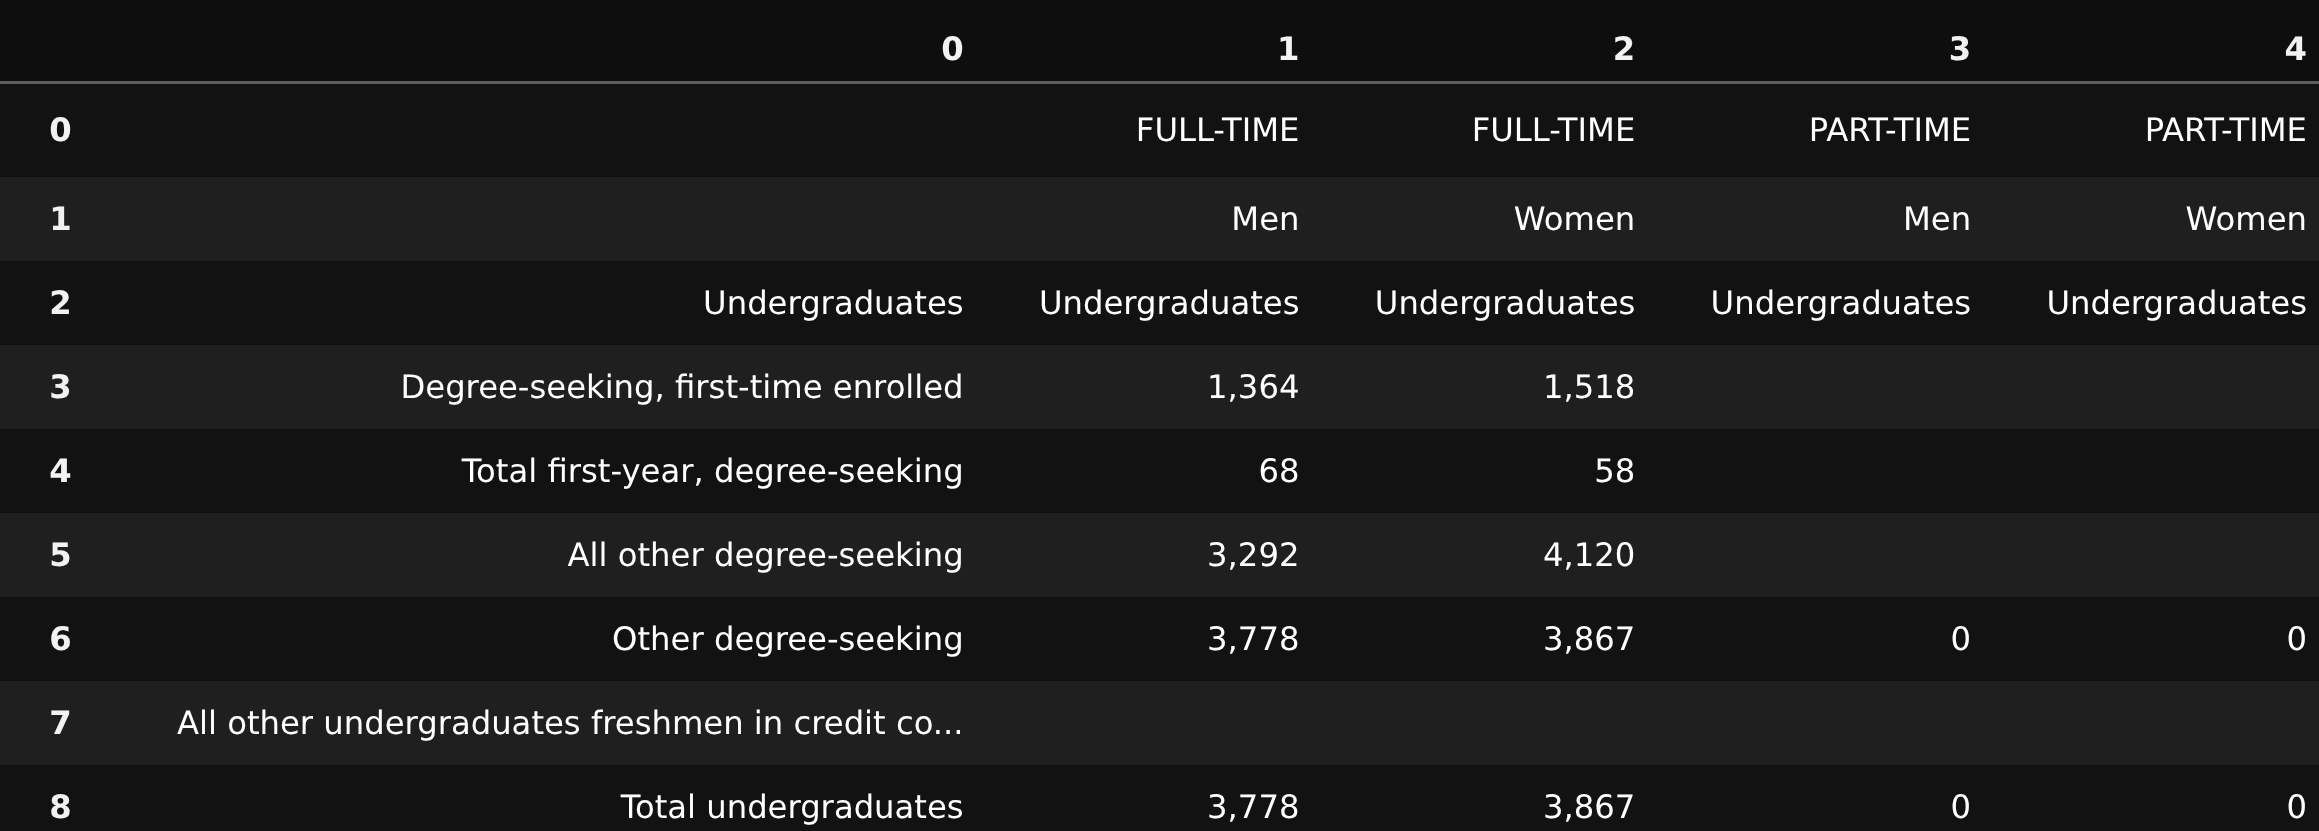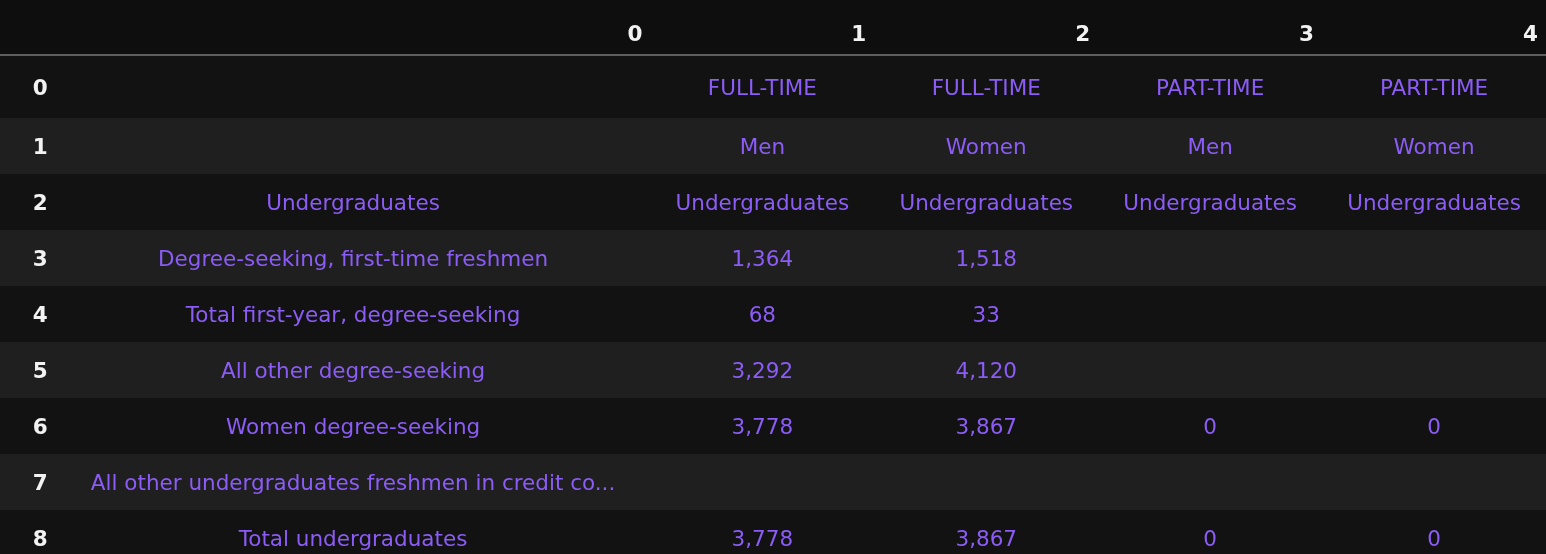--- a/index.html
+++ b/index.html
@@ -67,26 +67,26 @@
     font-weight: bold;
     font-size: 21.5px;
     color: #f2f2f2;
     padding: 0 8px;
     vertical-align: middle;
     border: none;
     white-space: nowrap;
   }
 
   tbody td {
-    text-align: center;
+    text-align: right;
     padding: 0 8px;
     vertical-align: middle;
     border: none;
     font-size: 21.5px;
-    color: #8b5cf6;
+    color: #ffffff;
     font-weight: normal;
     white-space: nowrap;
     overflow: hidden;
     text-overflow: clip;
   }
 </style>
 </head>
 <body>
 
 <div id="frame">
@@ -136,48 +136,48 @@
         <th class="rowidx">2</th>
         <td>Undergraduates</td>
         <td>Undergraduates</td>
         <td>Undergraduates</td>
         <td>Undergraduates</td>
         <td>Undergraduates</td>
       </tr>
 
       <tr class="odd">
         <th class="rowidx">3</th>
-        <td>Degree-seeking, first-time freshmen</td>
+        <td>Degree-seeking, first-time enrolled</td>
         <td>1,364</td>
         <td>1,518</td>
         <td></td>
         <td></td>
       </tr>
 
       <tr class="even">
         <th class="rowidx">4</th>
         <td>Total first-year, degree-seeking</td>
         <td>68</td>
-        <td>33</td>
+        <td>58</td>
         <td></td>
         <td></td>
       </tr>
 
       <tr class="odd">
         <th class="rowidx">5</th>
         <td>All other degree-seeking</td>
         <td>3,292</td>
         <td>4,120</td>
         <td></td>
         <td></td>
       </tr>
 
       <tr class="even">
         <th class="rowidx">6</th>
-        <td>Women degree-seeking</td>
+        <td>Other degree-seeking</td>
         <td>3,778</td>
         <td>3,867</td>
         <td>0</td>
         <td>0</td>
       </tr>
 
       <tr class="odd">
         <th class="rowidx">7</th>
         <td>All other undergraduates freshmen in credit co...</td>
         <td></td>

